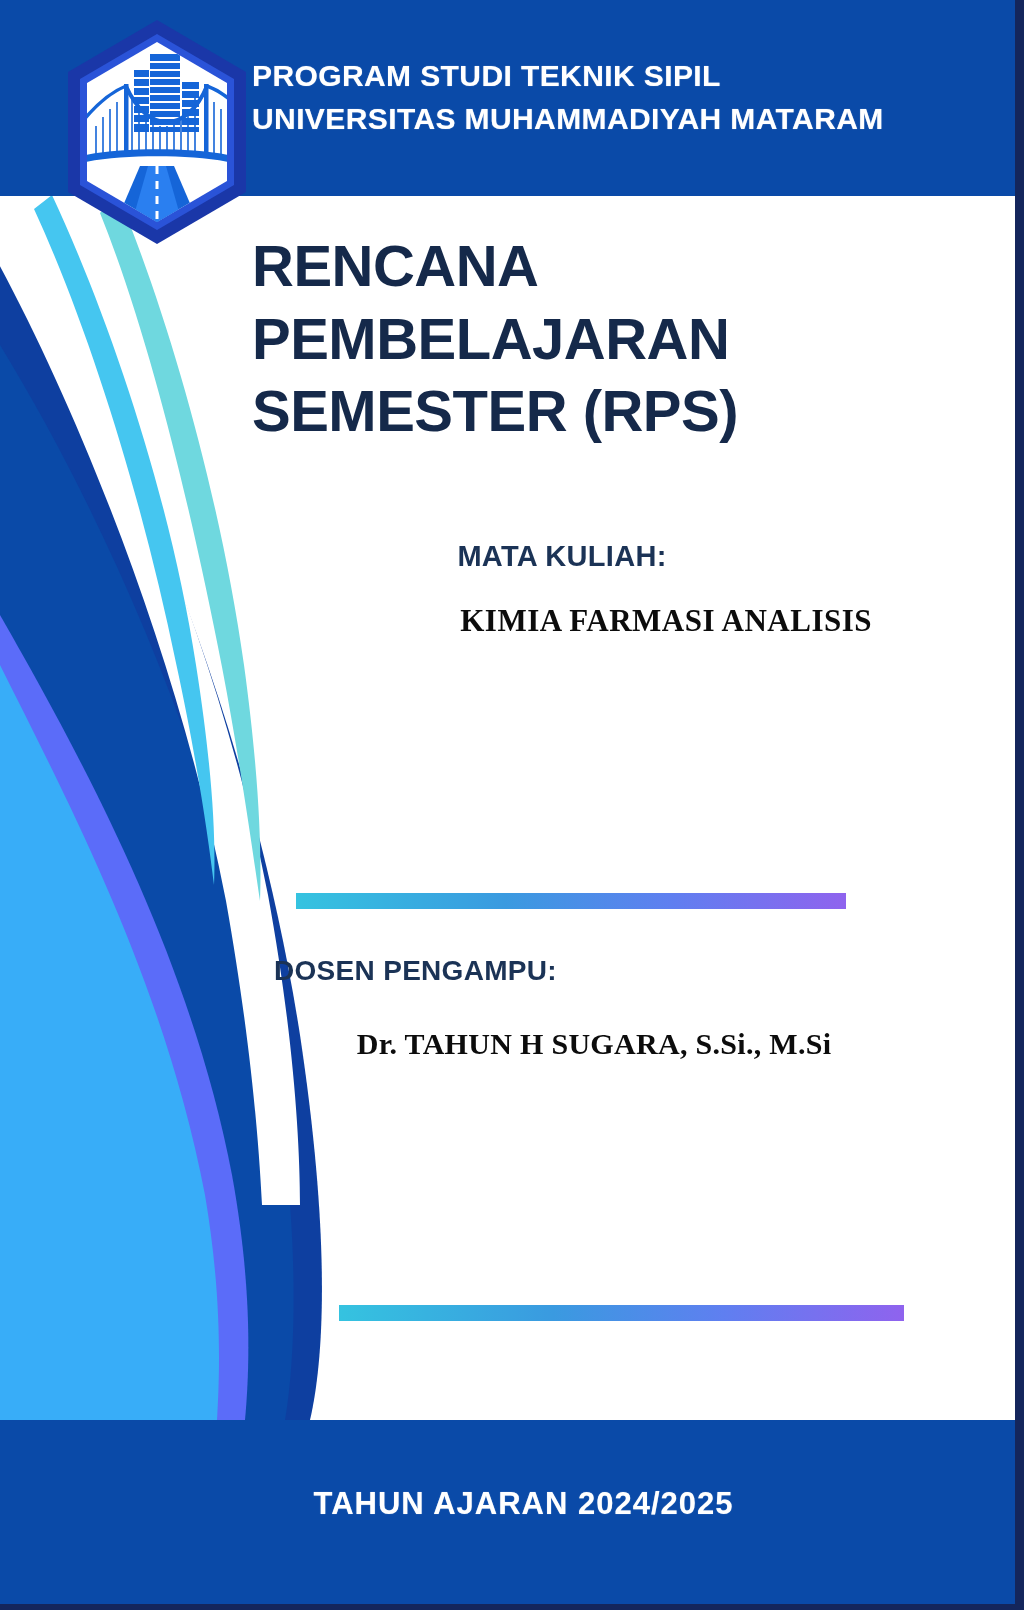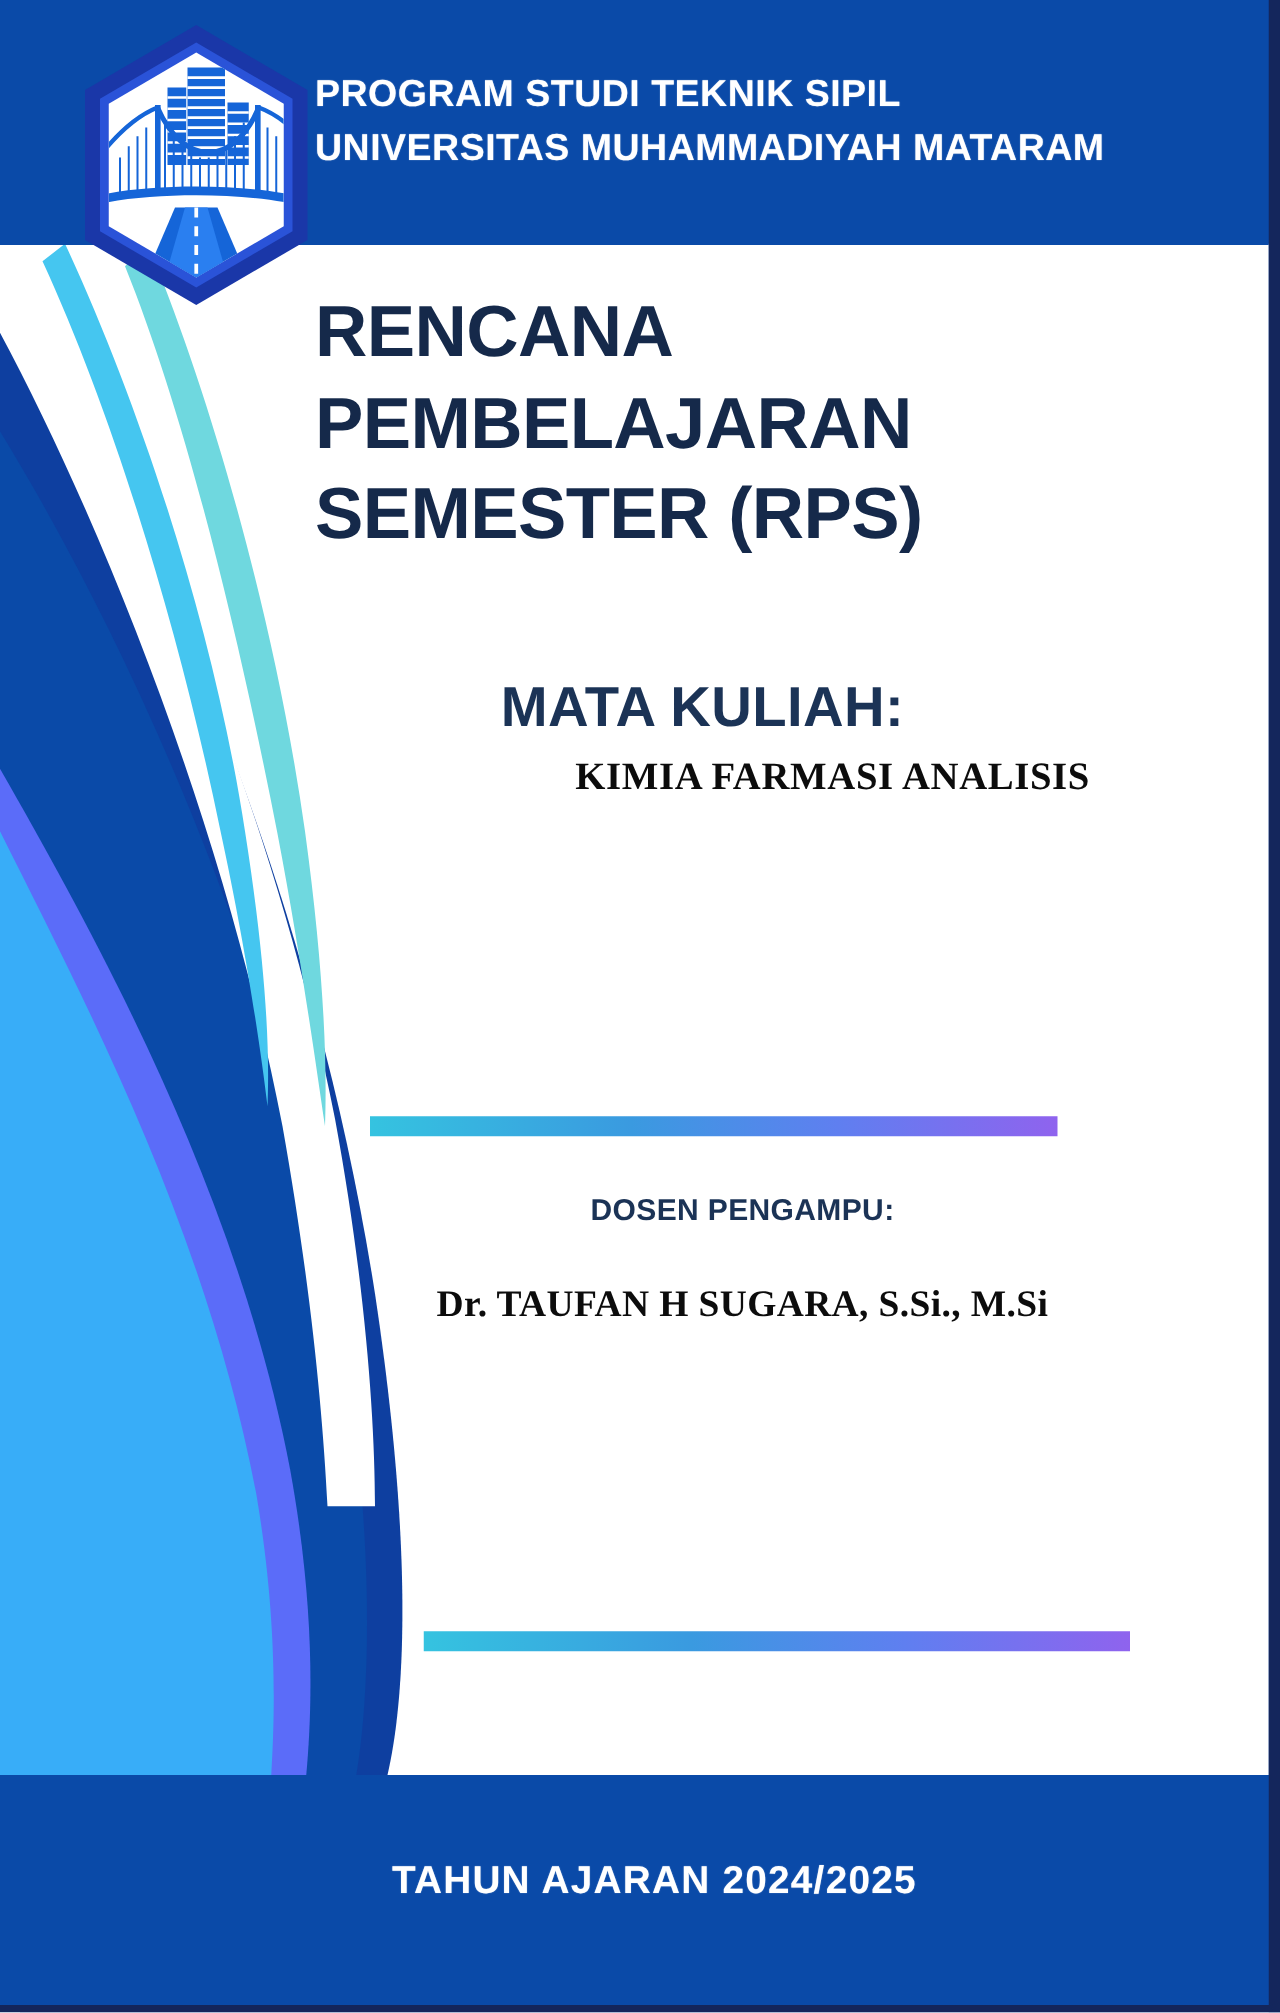--- a/index.html
+++ b/index.html
@@ -120,21 +120,21 @@
     line-height: 1.25;
     letter-spacing: -0.5px;
   }
   .subject-label {
     position: absolute;
     left: 228px;
     top: 345px;
     width: 620px;
     text-align: center;
     color: #1b3356;
-    font-size: 45px;
+    font-size: 29px;
     font-weight: bold;
     letter-spacing: 0.3px;
   }
   .subject-value {
     position: absolute;
     left: 228px;
     top: 408px;
     width: 620px;
     text-align: right;
     color: #0c0c0c;
@@ -156,23 +156,23 @@
   .rule-bottom {
     left: 315px;
     top: 1110px;
     width: 565px;
   }
   .lecturer-label {
     position: absolute;
     left: 250px;
     top: 760px;
     width: 640px;
-    text-align: center;
+    text-align: left;
     color: #1b3356;
-    font-size: 24px;
+    font-size: 28px;
     font-weight: bold;
     letter-spacing: 0.3px;
   }
   .lecturer-name {
     position: absolute;
     left: 250px;
     top: 832px;
     width: 640px;
     text-align: center;
     color: #0c0c0c;
@@ -237,21 +237,21 @@
     <div class="body-area">
 
       <div class="doc-title">RENCANA PEMBELAJARAN SEMESTER (RPS)</div>
 
       <div class="subject-label">MATA KULIAH:</div>
       <div class="subject-value">KIMIA FARMASI ANALISIS</div>
 
       <div class="rule rule-top"></div>
 
       <div class="lecturer-label">DOSEN PENGAMPU:</div>
-      <div class="lecturer-name">Dr. TAUFAN H SUGARA, S.Si., M.Si</div>
+      <div class="lecturer-name">Dr. TAHUN H SUGARA, S.Si., M.Si</div>
 
       <div class="rule rule-bottom"></div>
     </div>
   </div>
 
   <div class="header-band">
     <div class="header-text">
       <div class="header-line">PROGRAM STUDI TEKNIK SIPIL</div>
       <div class="header-line">UNIVERSITAS MUHAMMADIYAH MATARAM</div>
     </div>

